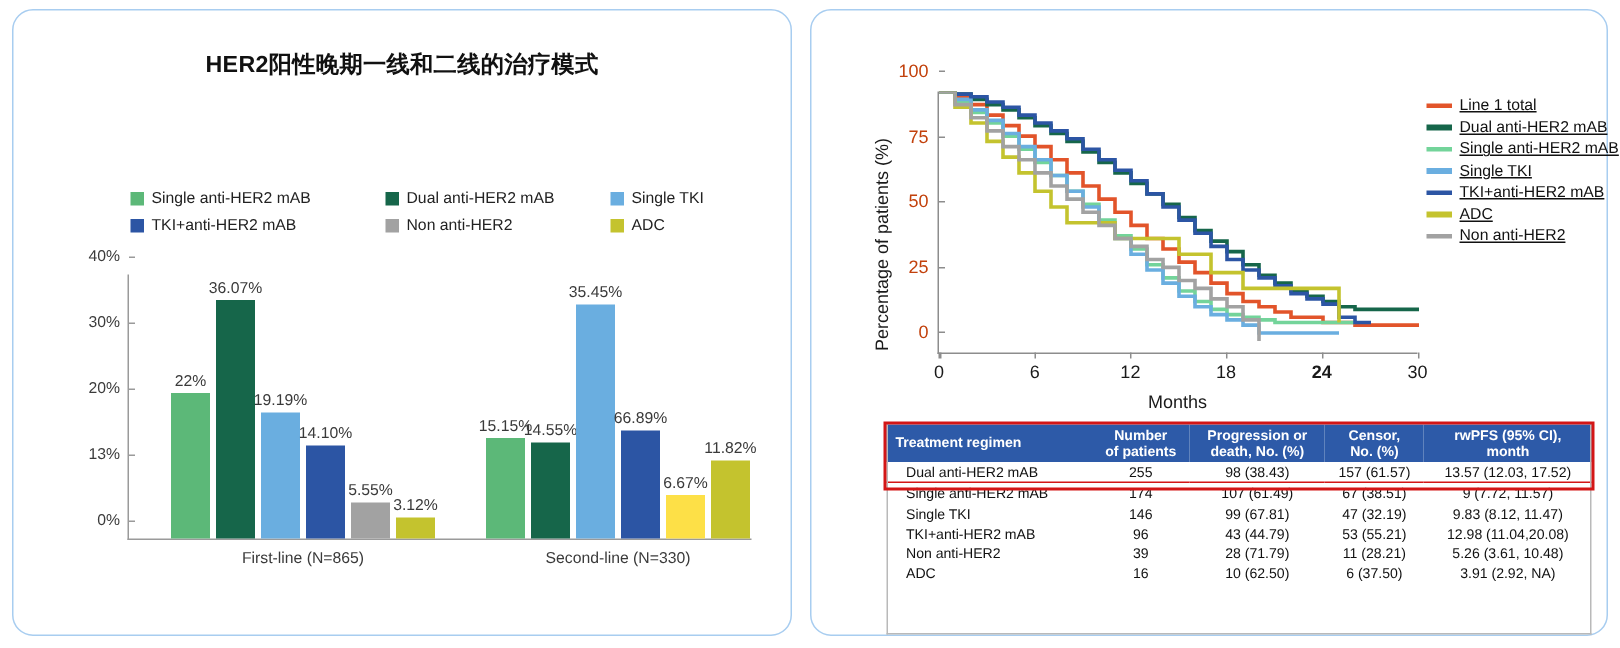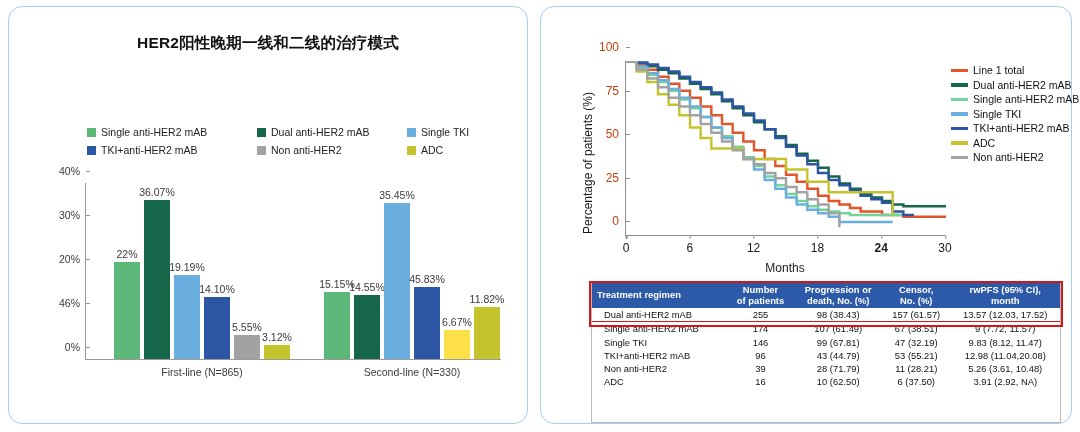--- a/index.html
+++ b/index.html
@@ -104,21 +104,21 @@
   .km-xtick::before {
     content: ""; position: absolute; left: 50%; top: -6px;
     width: 1.2px; height: 4px; background: #8d8d8d;
   }
   #km-xlabel {
     position: absolute; left: 78px; width: 320px; top: 206px;
     text-align: center; font-size: 12px; color: #1a1a1a;
   }
   #km-legend {
     position: absolute; left: 404px; top: 8px; width: 130px;
-    font-size: 10.5px; color: #111;
+    font-size: 10.5px; color: #111; text-decoration: underline;
   }
   #km-legend .li { display: flex; align-items: center; gap: 5px; height: 14.5px; white-space: nowrap; }
   #km-legend .ln { width: 17px; height: 3.5px; flex: 0 0 17px; }
 
   
   #km-table {
     position: absolute; left: 50px; top: 276px; width: 470px;
     border-collapse: collapse;
     font-size: 9.4px; color: #111;
     background: #fff;
@@ -175,21 +175,21 @@
         </div>
         <div class="li" style="grid-area: 2 / 3;">
           <span class="sw" style="background: rgb(196, 195, 46);"></span>
           <span>ADC</span>
         </div>
       </div>
 
     <div id="bar-plot">
       <div id="bar-axis-area">
           <div class="ytick" style="bottom: 0%;">0%</div>
-          <div class="ytick" style="bottom: 25%;">46%</div>
+          <div class="ytick" style="bottom: 25%;">13%</div>
           <div class="ytick" style="bottom: 50%;">20%</div>
           <div class="ytick" style="bottom: 75%;">30%</div>
           <div class="ytick" style="bottom: 100%;">40%</div>
           <div class="bargroup" style="left: 28px; width: 195px;">
             <div class="bar" style="left: 0px; height: 55%; background: rgb(92, 184, 120);">
               <span class="blabel">22%</span>
             </div>
             <div class="bar" style="left: 30px; height: 90.175%; background: rgb(22, 102, 74);">
               <span class="blabel">36.07%</span>
             </div>
@@ -211,21 +211,21 @@
             <div class="bar" style="left: 0px; height: 37.875%; background: rgb(92, 184, 120);">
               <span class="blabel">15.15%</span>
             </div>
             <div class="bar" style="left: 30px; height: 36.375%; background: rgb(22, 102, 74);">
               <span class="blabel">14.55%</span>
             </div>
             <div class="bar" style="left: 60px; height: 88.625%; background: rgb(106, 174, 224);">
               <span class="blabel">35.45%</span>
             </div>
             <div class="bar" style="left: 90px; height: 40.9%; background: rgb(44, 85, 164);">
-              <span class="blabel">45.83%</span>
+              <span class="blabel">66.89%</span>
             </div>
             <div class="bar" style="left: 120px; height: 16.675%; background: #fde047;">
               <span class="blabel">6.67%</span>
             </div>
             <div class="bar" style="left: 150px; height: 29.55%; background: rgb(196, 195, 46);">
               <span class="blabel">11.82%</span>
             </div>
             <div class="grouplabel" style="width: 176px;">Second-line (N=330)</div>
           </div>
         </div>

